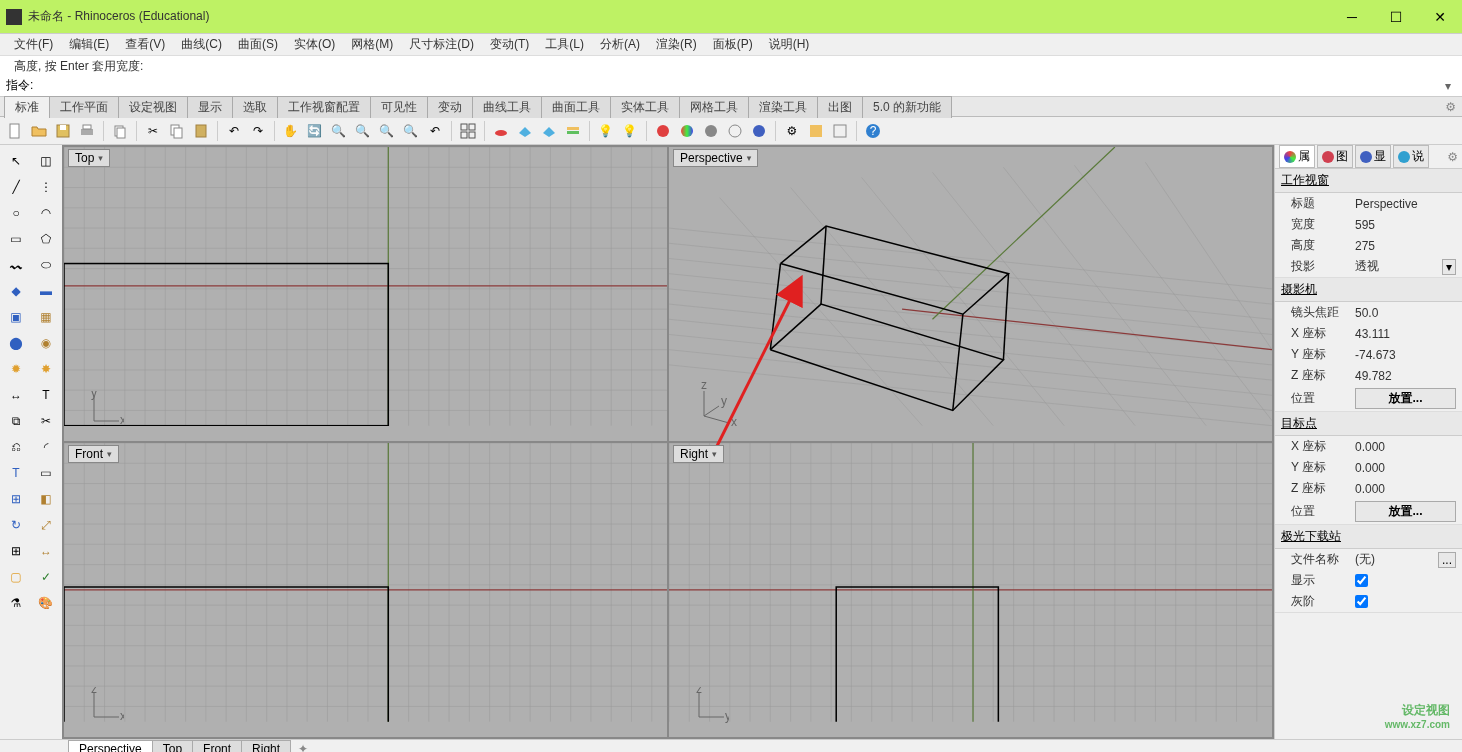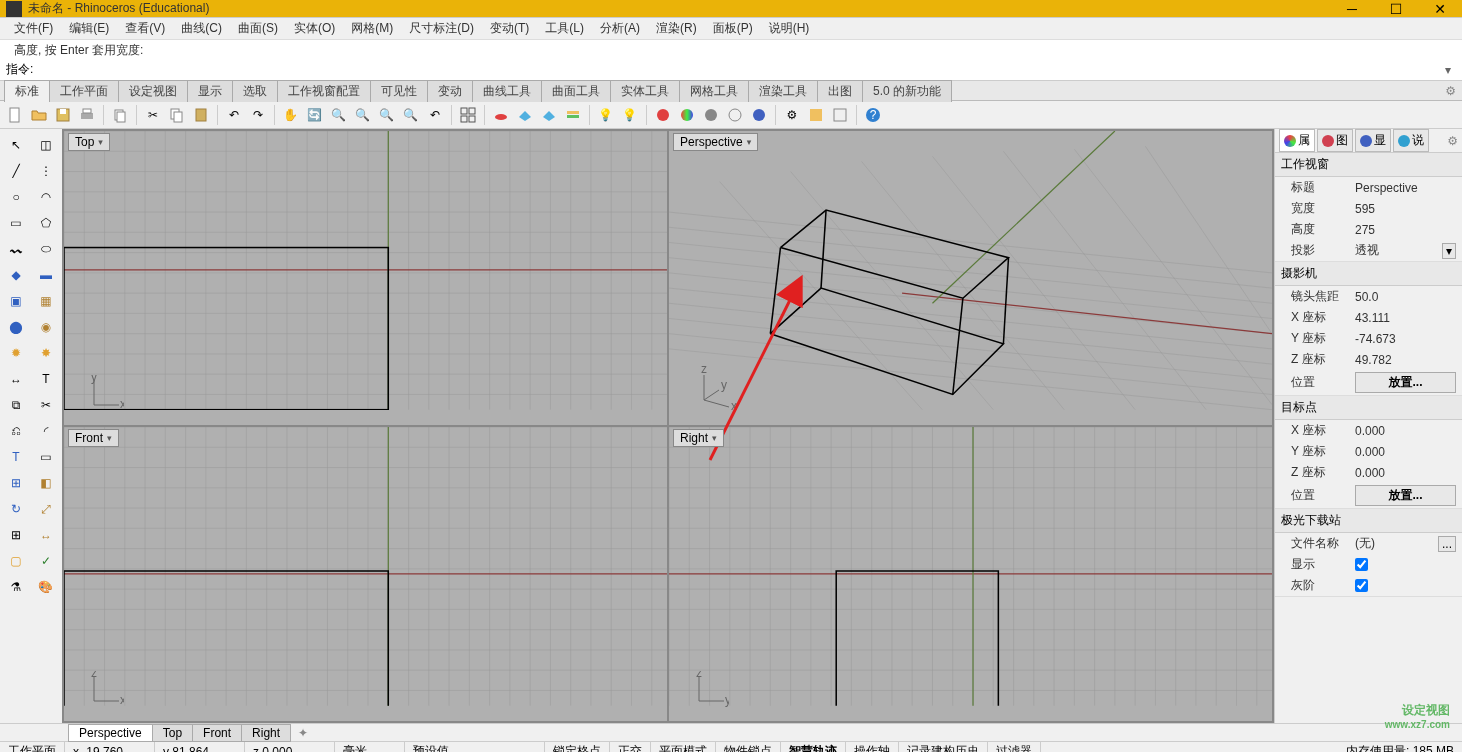--- a/index.html
+++ b/index.html
@@ -1,19 +1,19 @@
 <!DOCTYPE html>
 <html><head>
 <meta charset="utf-8">
 <style>
 * { margin: 0; padding: 0; box-sizing: border-box; font-family: "Microsoft YaHei", SimSun, sans-serif; font-size: 12px; }
 body { background: #f0f0f0; width: 1462px; height: 752px; overflow: hidden; position: relative; }
 
 
-.title-bar { height: 18px; background: #eab308; border-bottom: 1px solid #ccc; display: flex; align-items: center; padding-left: 6px; }
+.title-bar { height: 34px; background: #bef264; border-bottom: 1px solid #ccc; display: flex; align-items: center; padding-left: 6px; }
 .title-bar .logo { width: 16px; height: 16px; background: #333; margin-right: 6px; }
 .title-bar .title { flex: 1; color: #333; }
 .title-bar .win-btns { display: flex; }
 .title-bar .win-btn { width: 44px; height: 26px; text-align: center; line-height: 26px; font-size: 14px; }
 
 
 .menu-bar { height: 22px; background: #f0f0f0; display: flex; align-items: center; padding-left: 6px; border-bottom: 1px solid #ddd; }
 .menu-bar .menu-item { padding: 0 8px; color: #333; cursor: default; }
 
 
@@ -55,21 +55,21 @@
 .vp-shape line, .vp-shape polyline, .vp-shape path, .vp-shape rect { stroke: #000; stroke-width: 1.5; fill: none; }
 .axis-indicator { position: absolute; bottom: 10px; left: 20px; font-size: 10px; color: #666; }
 
 
 .right-panel { width: 188px; background: #f0f0f0; border-left: 1px solid #ccc; display: flex; flex-direction: column; }
 .rp-tabs { height: 24px; display: flex; align-items: center; padding: 0 4px; gap: 2px; border-bottom: 1px solid #ccc; }
 .rp-tab { display: flex; align-items: center; gap: 2px; padding: 2px 4px; border: 1px solid #bbb; background: #e8e8e8; font-size: 11px; }
 .rp-tab.active { background: #fff; }
 .rp-tab .icon { width: 12px; height: 12px; border-radius: 50%; }
 .rp-section { border-bottom: 1px solid #ddd; }
-.rp-header { background: #e8e8e8; padding: 3px 6px; font-weight: normal; border-bottom: 1px solid #ccc; }
+.rp-header { background: #e8e8e8; padding: 3px 6px; font-weight: normal; border-bottom: 1px solid #ccc; text-decoration: underline; }
 .rp-row { display: flex; padding: 2px 6px; align-items: center; }
 .rp-row .key { width: 74px; padding-left: 10px; color: #333; }
 .rp-row .val { flex: 1; color: #333; }
 .rp-row .btn { flex: 1; background: #e8e8e8; border: 1px solid #aaa; text-align: center; padding: 1px 0; font-weight: bold; }
 .rp-row .dd-arrow { width: 14px; text-align: center; border: 1px solid #aaa; background: #e8e8e8; }
 .rp-row .elps { width: 18px; text-align: center; border: 1px solid #aaa; background: #e8e8e8; }
 .rp-row input[type=checkbox] { width: 13px; height: 13px; }
 
 
 .view-tabs { height: 18px; background: #f0f0f0; display: flex; align-items: center; padding-left: 68px; border-top: 1px solid #ccc; gap: 0; }

